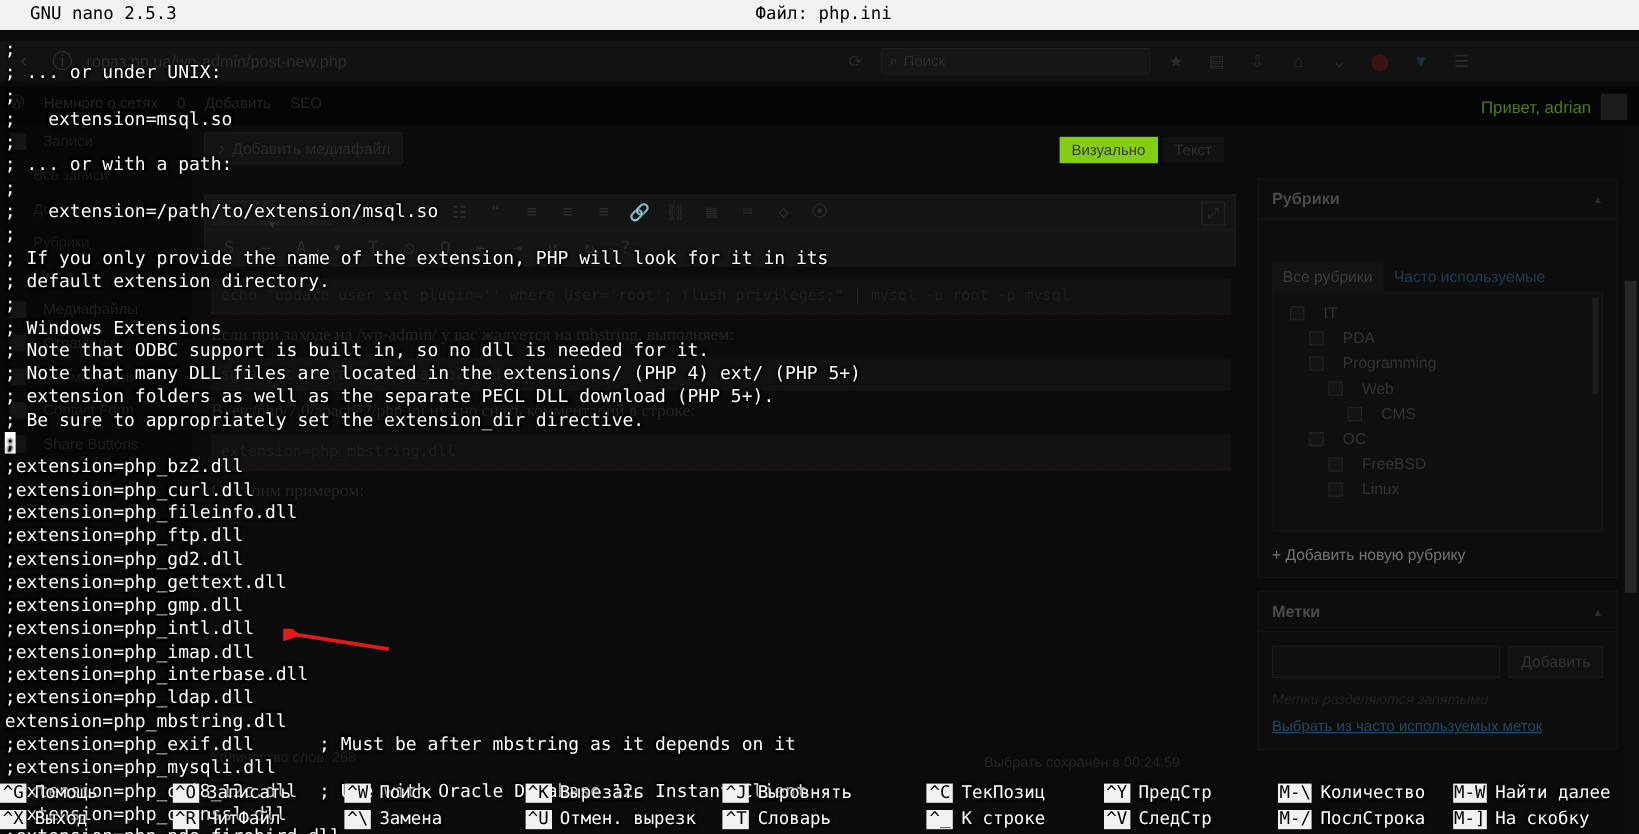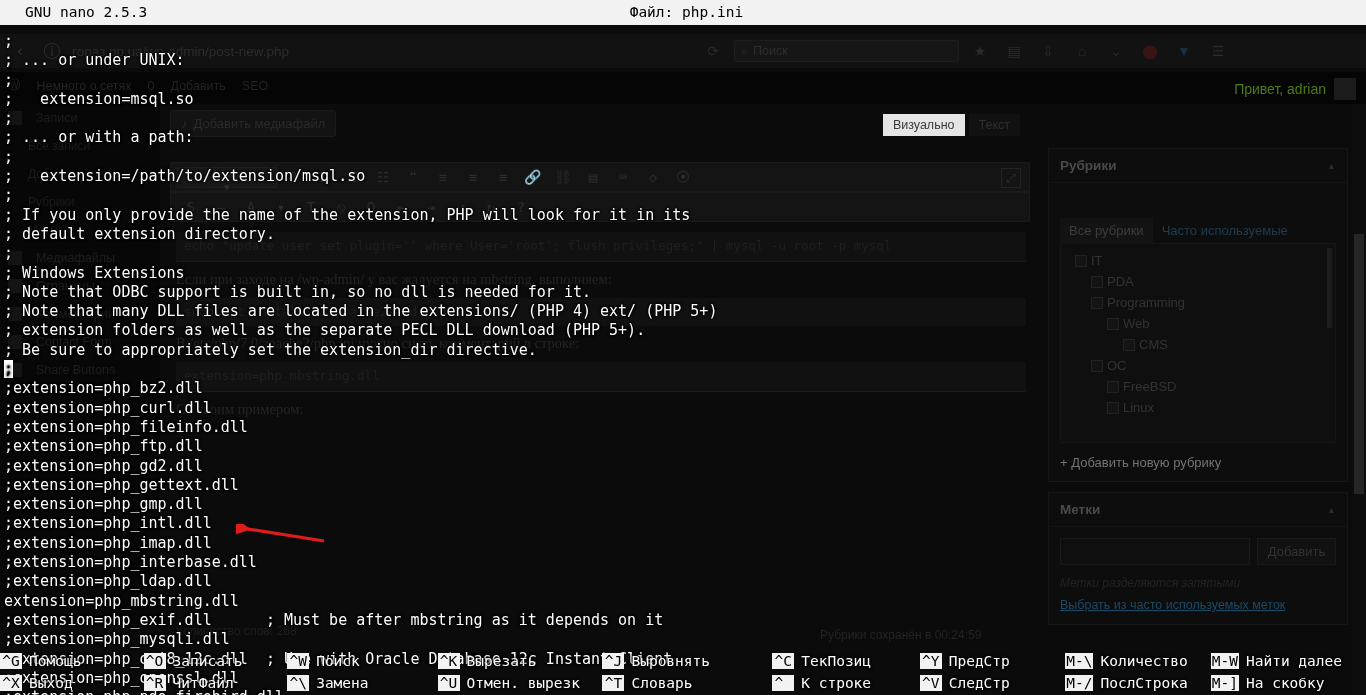--- a/index.html
+++ b/index.html
@@ -55,21 +55,21 @@
   .bg-content { position:absolute; left:170px; top:110px; width:860px; }
   .bg-addmedia {
     display:inline-flex; align-items:center; gap:6px;
     color:#2a2a2a; font-size:13px;
     background:#131313; border:1px solid #1b1b1b; border-radius:3px;
     padding:5px 10px;
     font-family:"Liberation Sans", sans-serif;
   }
   .bg-tabs { position:absolute; right:10px; top:4px; display:flex; gap:4px; font-family:"Liberation Sans", sans-serif;}
   .bg-tab { color:#303030; font-size:12.5px; padding:4px 10px; background:#111; }
-  .bg-tab.active { background:#e5e5e5; color:#3a3a3a; }
+  .bg-tab.active { background:#84cc16; color:#3a3a3a; }
 
   .bg-editor-toolbar {
     position:absolute; left:170px; top:162px; width:860px; height:30px;
     background:#141414; border:1px solid #1a1a1a;
     display:flex; align-items:center; gap:2px; padding:0 6px;
   }
   .bg-editor-toolbar2 {
     position:absolute; left:170px; top:192px; width:860px; height:30px;
     background:#141414; border:1px solid #1a1a1a;
     display:flex; align-items:center; gap:2px; padding:0 6px;
@@ -118,21 +118,21 @@
     color:#4a4a4a; font-size:13.5px; font-weight:bold;
   }
   .bg-panel-h .car { color:#2a2a2a; font-size:9px; }
   .bg-cat-tabs { display:flex; padding:7px 11px 0 11px; gap:0; }
   .bg-cat-tab { font-size:13px; color:#1f3d52; padding:5px 9px;margin-top:28px; }
   .bg-cat-tab.active { background:#131313; color:#3d3d3d; }
   .bg-catlist {
     margin:0 11px 6px 11px; background:#0f0f0f; border:1px solid #151515;
     height:200px; overflow:hidden; position:relative; padding:6px 0;
   }
-  .bg-catrow { display:flex; align-items:center; gap:4px; padding:3px 8px; color:#333; font-size:13px; }
+  .bg-catrow { display:flex; align-items:center; gap:16px; padding:3px 8px; color:#333; font-size:13px; }
   .bg-cb { width:12px; height:12px; border:1px solid #222; background:#141414; flex:0 0 12px;}
   .bg-catscroll { position:absolute; right:3px; top:4px; width:5px; height:80px; background:#1d1d1d;}
   .bg-addlink { padding:6px 11px 11px 11px; color:#737373; font-size:13px; }
   .bg-taginput {
     margin:11px; display:flex; gap:7px;
   }
   .bg-taginput input {
     flex:1; height:27px; background:#0f0f0f; border:1px solid #1a1a1a;
     color:#333; font-size:13px; padding:0 6px;
     font-family:"Liberation Sans", sans-serif;
@@ -297,21 +297,21 @@
   <div class="bg-posttext">
     <div class="bg-code bg-spell">echo "update user set plugin='' where User='root'; flush privileges;" | mysql -u root -p mysql</div>
     <div>Если при заходе на /wp-admin/ у вас жалуется на mbstring, выполняем:</div>
     <div class="bg-code">sudo apt install libapache2-mod-php7.0</div>
     <div>В /etc/php/7.0/apache2/php.ini нужно снять комментарий в строке:</div>
     <div class="bg-code bg-spell">extension=php_mbstring.dll</div>
     <div>Со своим примером:</div>
   </div>
 
   <div class="bg-wordcount">Количество слов: 268</div>
-  <div class="bg-draftsaved">Рубрики сохранён в 00:24:59</div>
+  <div class="bg-draftsaved">Выбрать сохранён в 00:24:59</div>
 
   <div class="bg-panel" style="top:148px; width:300px;">
     <div class="bg-panel-h">
       <span>Рубрики</span>
       <span class="car">▲</span>
     </div>
     <div class="bg-cat-tabs">
       <div class="bg-cat-tab active">Все рубрики</div>
       <div class="bg-cat-tab">Часто используемые</div>
     </div>

